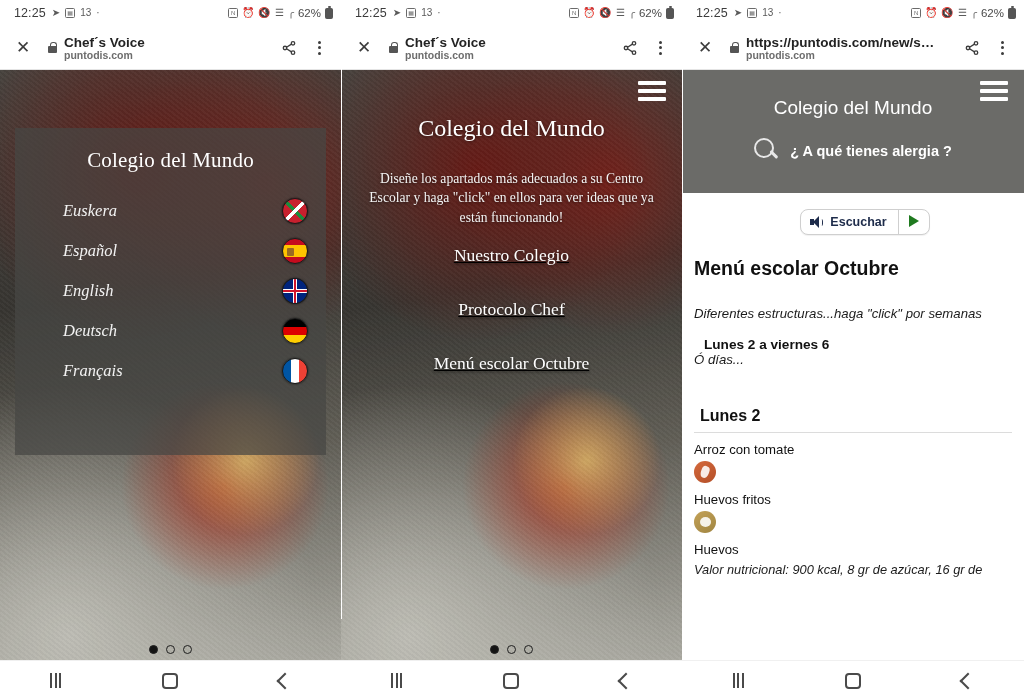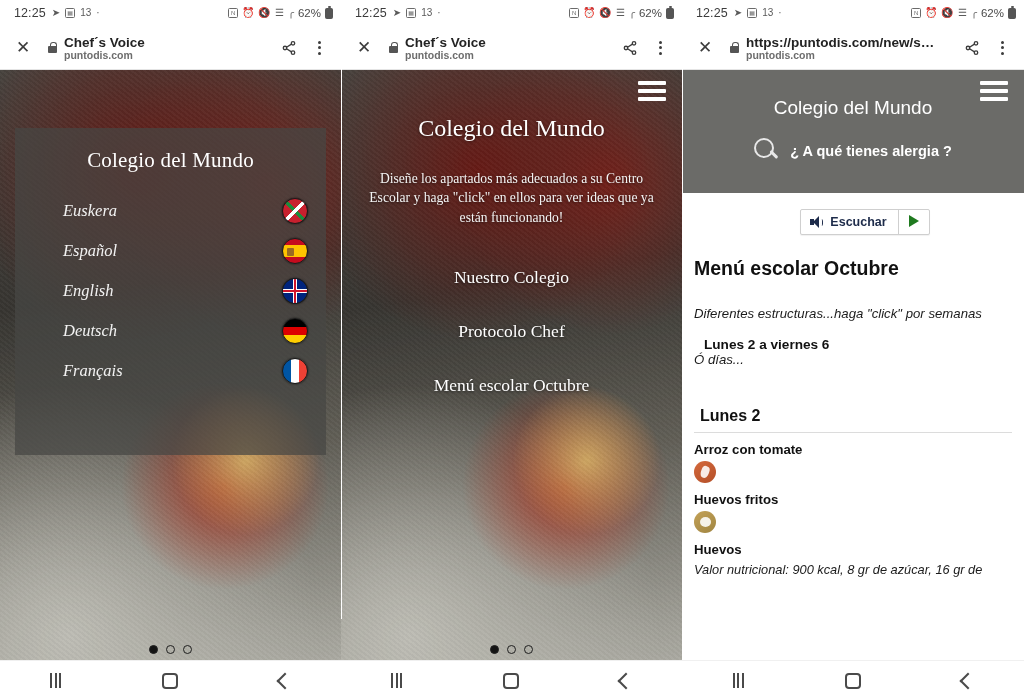--- a/index.html
+++ b/index.html
@@ -122,21 +122,21 @@
   }
   .p2-intro {
     text-align: center; color: #f4f4f4; font-family: "Liberation Serif", serif;
     font-size: 13.6px; line-height: 1.42; margin-top: 27px;
     text-shadow: 0 1px 3px rgba(0,0,0,.55);
   }
   .p2-link {
     text-align: center; color: #fff; font-family: "Liberation Serif", serif;
     font-size: 17.5px; text-shadow: 0 1px 3px rgba(0,0,0,.55);
   }
-  .p2-links { margin-top: 40px; }
+  .p2-links { margin-top: 18px; text-decoration: underline; }
   .p2-links .p2-link { margin-bottom: 33px; }
 
   
   .dots { position: absolute; left: 0; right: 0; bottom: 46px; display: flex;
           justify-content: center; gap: 8px; z-index: 20; }
   .dot { width: 9px; height: 9px; border-radius: 50%; border: 1.6px solid #202020; background: transparent; }
   .dot.active { background: #141414; }
 
   
   .p3-header {
@@ -150,21 +150,21 @@
   .magnifier .lens { position: absolute; left: 0; top: 0; width: 20px; height: 20px;
                      border: 2.2px solid #e8e8e8; border-radius: 50%; }
   .magnifier .handle { position: absolute; left: 15px; top: 15px; width: 10px; height: 2.6px;
                        background: #e8e8e8; transform: rotate(45deg); border-radius: 2px; }
   .p3-allergy-text { color: #fff; font-size: 14.5px; font-weight: bold; }
 
   .p3-body { position: absolute; left: 0; right: 0; top: 193px; bottom: 40px;
              background: #fff; z-index: 10; overflow: hidden; padding: 0 12px; }
   .listen-wrap { display: flex; justify-content: center; margin-top: 16px; }
   .listen-box { display: flex; align-items: flex-start; border: 1px solid #cfcfcf; background: #fff;
-                border-radius: 2px; overflow: hidden; box-shadow: 0 1px 1px rgba(0,0,0,.06); margin-left: 24px; }
+                border-radius: 8px; overflow: hidden; box-shadow: 0 1px 1px rgba(0,0,0,.06); margin-left: 24px; }
   .listen-btn { display: flex; align-items: center; gap: 6px; padding: 5px 11px 5px 9px;
                 border-right: 1px solid #cfcfcf; }
   .spk { width: 14px; height: 13px; position: relative; flex: 0 0 auto; }
   .spk .body { position: absolute; left: 0; top: 3.5px; width: 4px; height: 6px; background: #1d2b4a; }
   .spk .cone { position: absolute; left: 3px; top: 0; width: 0; height: 0;
                border-top: 6.5px solid transparent; border-bottom: 6.5px solid transparent;
                border-right: 6px solid #1d2b4a; }
   .spk .w1 { position: absolute; left: 10px; top: 3px; width: 3px; height: 7px;
              border-right: 1.6px solid #1d2b4a; border-radius: 0 50% 50% 0 / 0 50% 50% 0; }
   .listen-label { font-size: 12.5px; color: #1d2b4a; font-weight: bold; }
@@ -172,21 +172,21 @@
   .play-tri { width: 0; height: 0; border-top: 6px solid transparent; border-bottom: 6px solid transparent;
               border-left: 10px solid #1f7a1f; }
 
   .menu-h1 { font-size: 19.5px; font-weight: bold; color: #111; margin-top: 22px; }
   .menu-note { font-style: italic; font-size: 13.2px; color: #1b1b1b; margin-top: 26px; }
   .week-link { font-size: 13.6px; font-weight: bold; color: #111; margin-top: 16px; padding-left: 10px; }
   .odias { font-style: italic; font-size: 13.2px; color: #1b1b1b; }
   .day-head { font-size: 16px; font-weight: bold; color: #111; margin-top: 40px;
               padding-bottom: 7px; border-bottom: 1px solid #dcdcdc; padding-left: 6px; }
   .dish { margin-top: 9px; }
-  .dish-name { font-size: 13.2px; font-weight: bold; color: #111; }
+  .dish-name { font-size: 13.2px; font-weight: normal; color: #111; }
   .allerg { width: 22px; height: 22px; border-radius: 50%; margin-top: 4px; position: relative;
             display: flex; align-items: center; justify-content: center; }
   .allerg.gluten { background: linear-gradient(145deg,#d4693c,#b44f28); }
   .allerg.egg { background: linear-gradient(145deg,#c3a157,#a08541); }
   .allerg i { display: block; width: 8px; height: 12px; background: rgba(255,255,255,.88);
               border-radius: 40% 40% 45% 45%; transform: rotate(20deg); }
   .allerg.egg i { width: 11px; height: 10px; border-radius: 50%; transform: none; }
   .nutri { font-style: italic; font-size: 12.8px; color: #1b1b1b; margin-top: 5px; line-height: 1.3;
            white-space: nowrap; overflow: hidden; }
 

